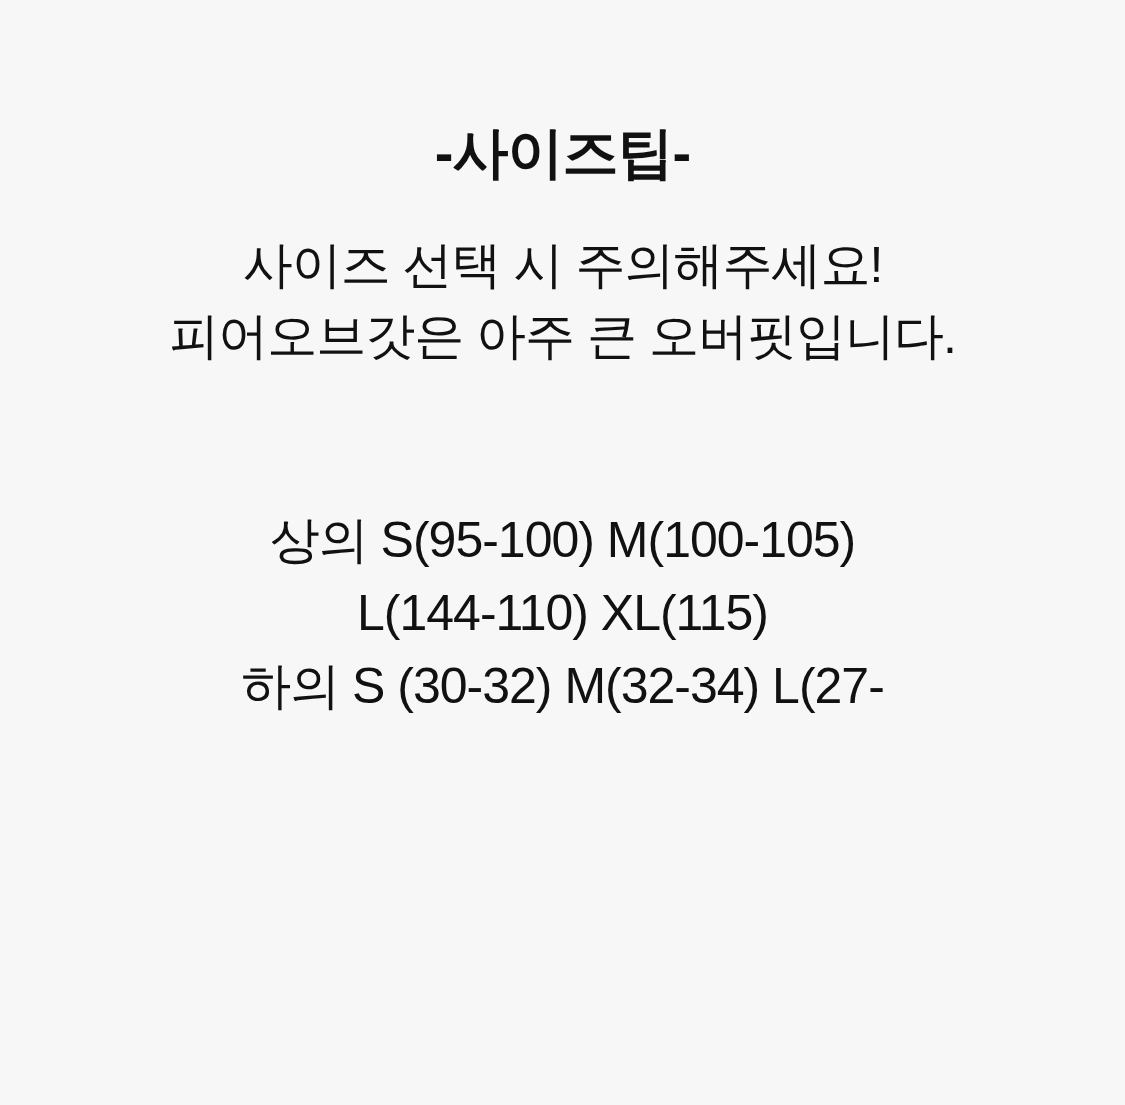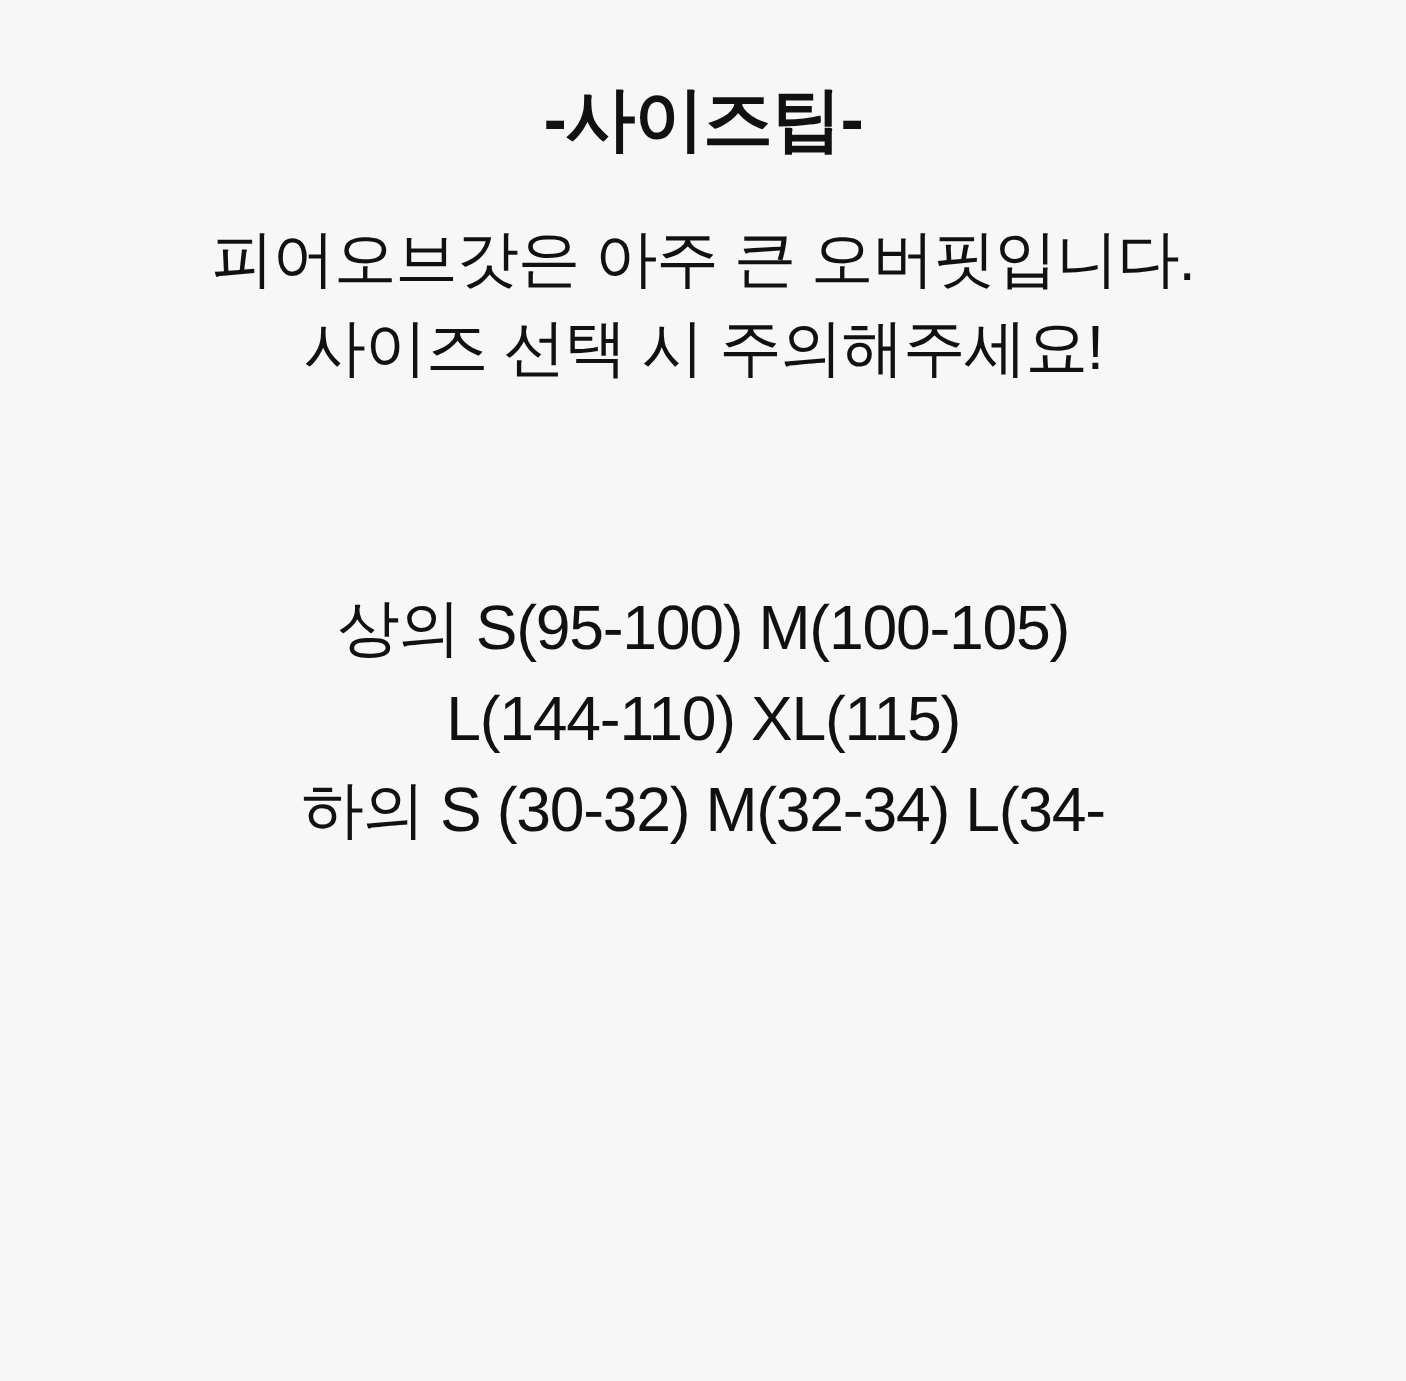--- a/index.html
+++ b/index.html
@@ -17,21 +17,21 @@
   .page {
     width: 1125px;
     height: 1105px;
     box-sizing: border-box;
     display: flex;
     flex-direction: column;
     align-items: center;
     background: #f7f7f7;
   }
   .size-tip-title {
-    margin-top: 60px;
+    margin-top: 118px;
     font-size: 56px;
     font-weight: 700;
     letter-spacing: -1px;
     line-height: 1.25;
     text-align: center;
     color: #111111;
   }
   .intro-block {
     margin-top: 42px;
     text-align: center;
@@ -49,39 +49,38 @@
     height: 132px;
   }
   .measure-block {
     text-align: center;
     font-size: 50px;
     font-weight: 400;
     line-height: 1.46;
     letter-spacing: -1px;
     color: #111111;
     width: 940px;
-    margin-top: 20px;
   }
   .measure-line {
     display: block;
   }
 </style>
 </head>
 <body>
 
 <div class="page">
 
   <div class="size-tip-title">-사이즈팁-</div>
 
   <div class="intro-block">
+    <span class="intro-line">사이즈 선택 시 주의해주세요!</span>
     <span class="intro-line">피어오브갓은 아주 큰 오버핏입니다.</span>
-    <span class="intro-line">사이즈 선택 시 주의해주세요!</span>
   </div>
 
   <div class="spacer"></div>
 
   <div class="measure-block">
     <span class="measure-line">상의 S(95-100) M(100-105)</span>
     <span class="measure-line">L(144-110) XL(115)</span>
-    <span class="measure-line">하의 S (30-32) M(32-34) L(34-</span>
+    <span class="measure-line">하의 S (30-32) M(32-34) L(27-</span>
   </div>
 
 </div>
 
 </body></html>

